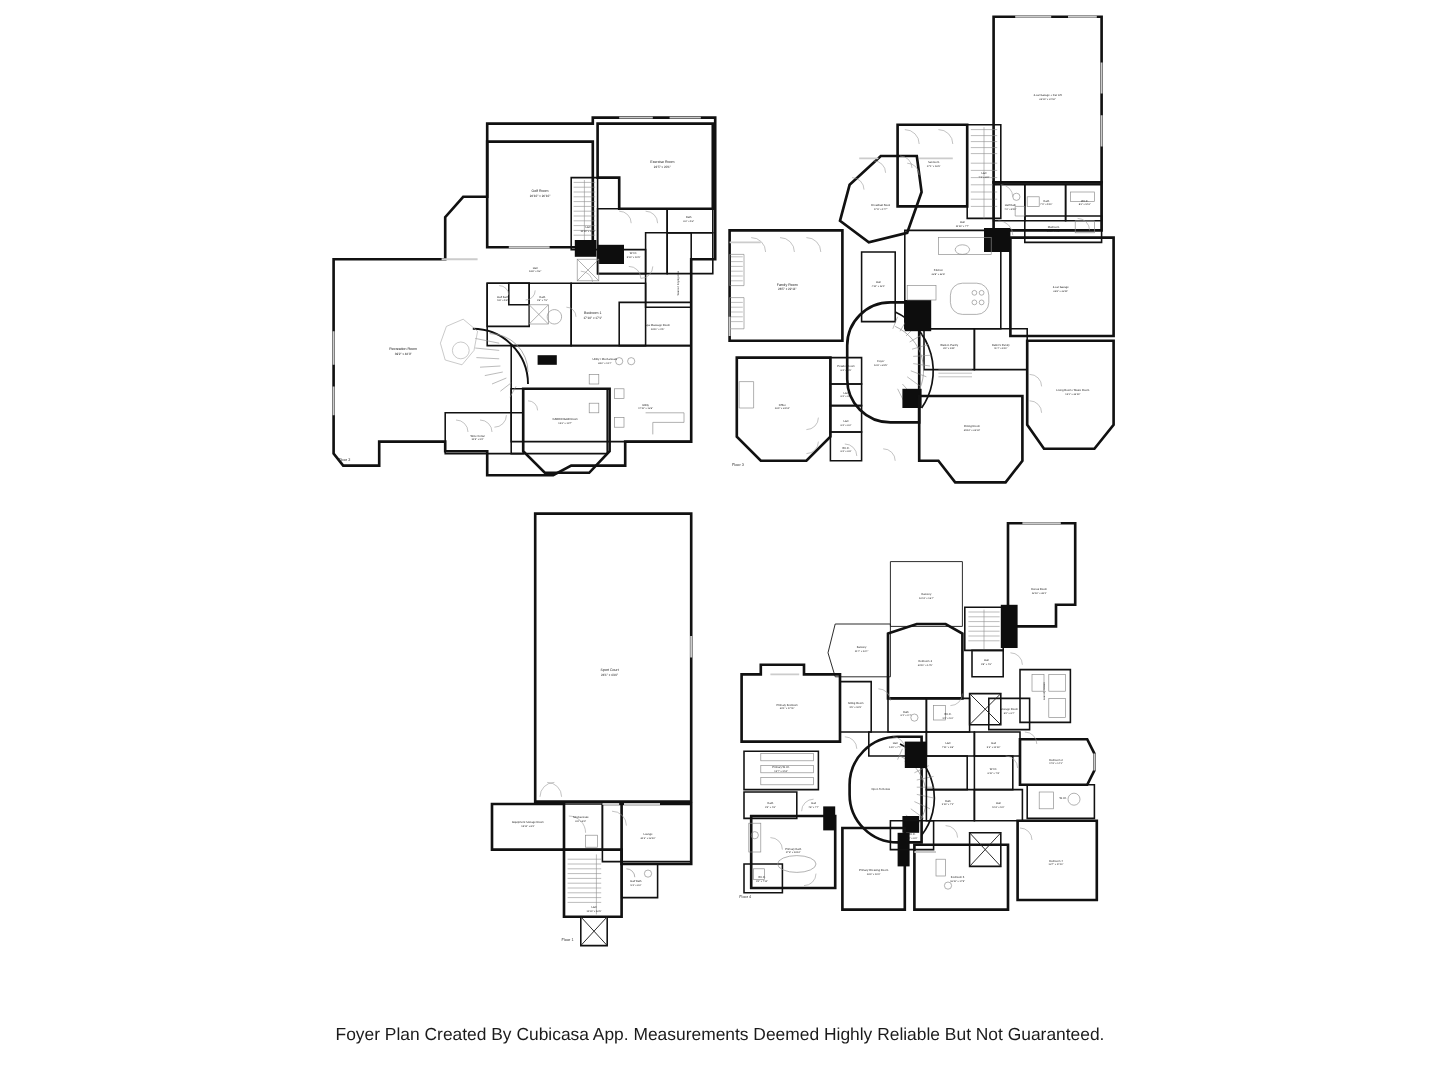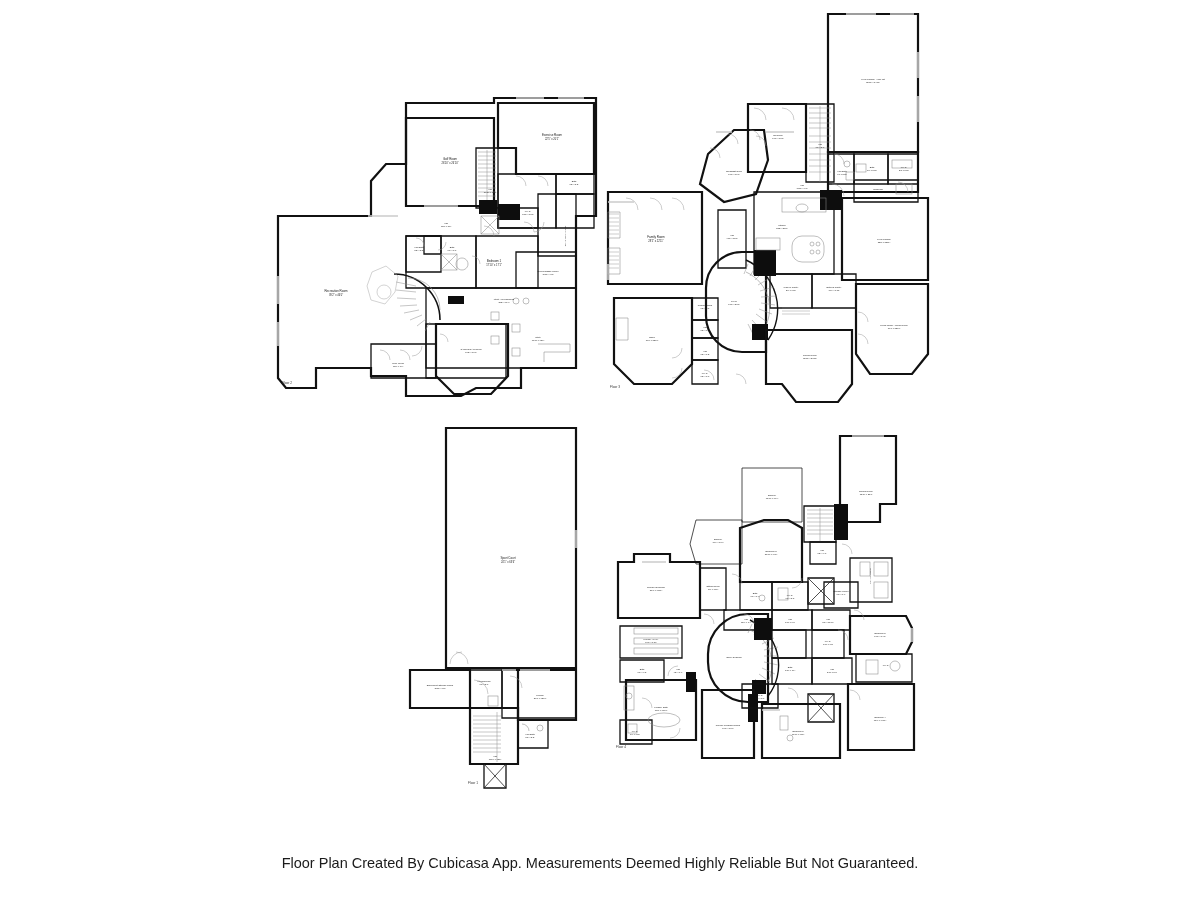--- a/index.html
+++ b/index.html
@@ -648,15 +648,15 @@
         <text class="rname-s" x="268" y="286" text-anchor="middle">Bedroom 4</text>
         <text class="rdim-s" x="268" y="289" text-anchor="middle">13'7" x 14'11"</text>
 
         <text class="rname-s" x="274" y="234" text-anchor="middle">W.I.C.</text>
 
         <text class="floorTag" x="4" y="316">Floor 4</text>
       </g>
     </svg>
   </div>
 
-  <div id="footer">Floor Plan Created By Cubicasa App. Measurements Deemed Highly Reliable But Not Guaranteed.</div>
+  <div id="footer">Foyer Plan Created By Cubicasa App. Measurements Deemed Highly Reliable But Not Guaranteed.</div>
 
 </div>
 
 </body></html>

